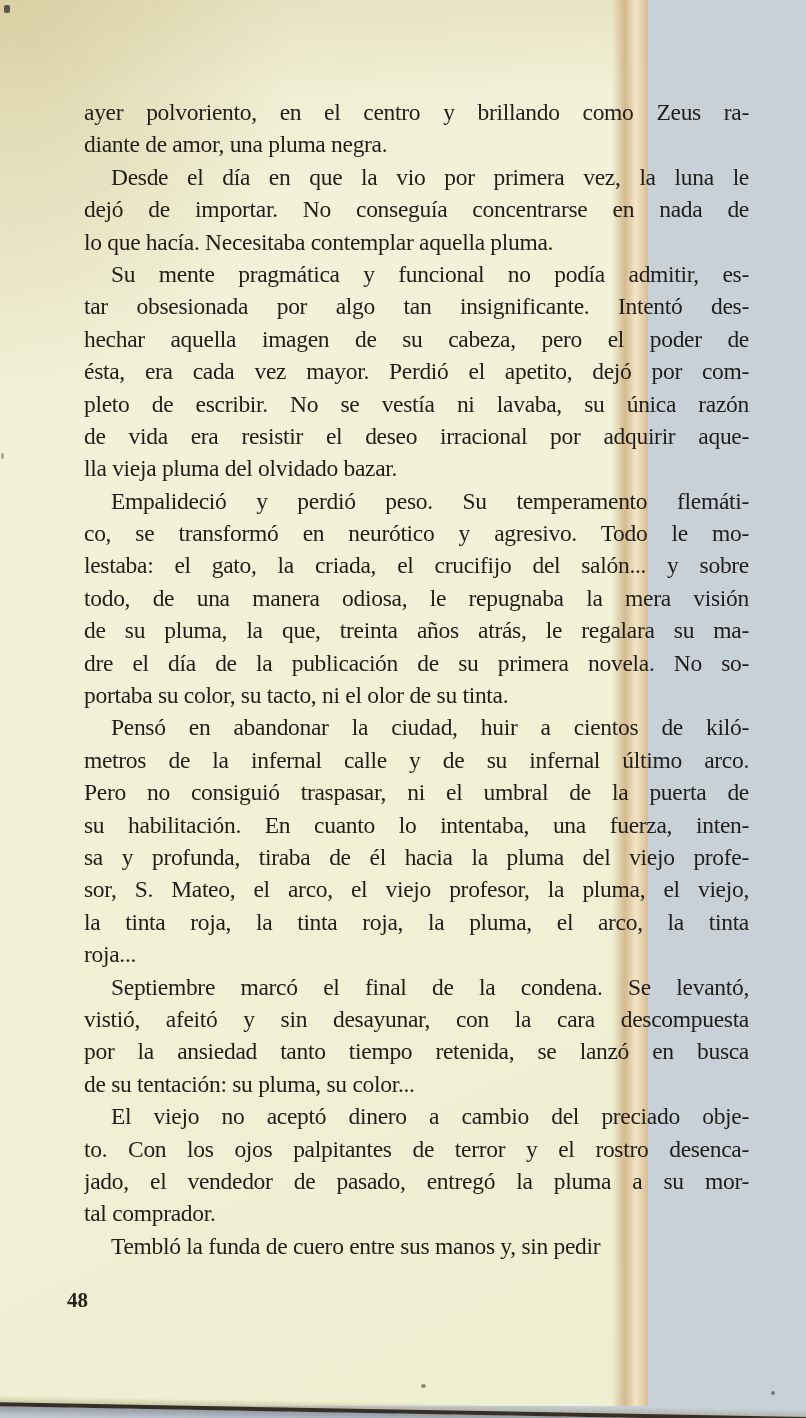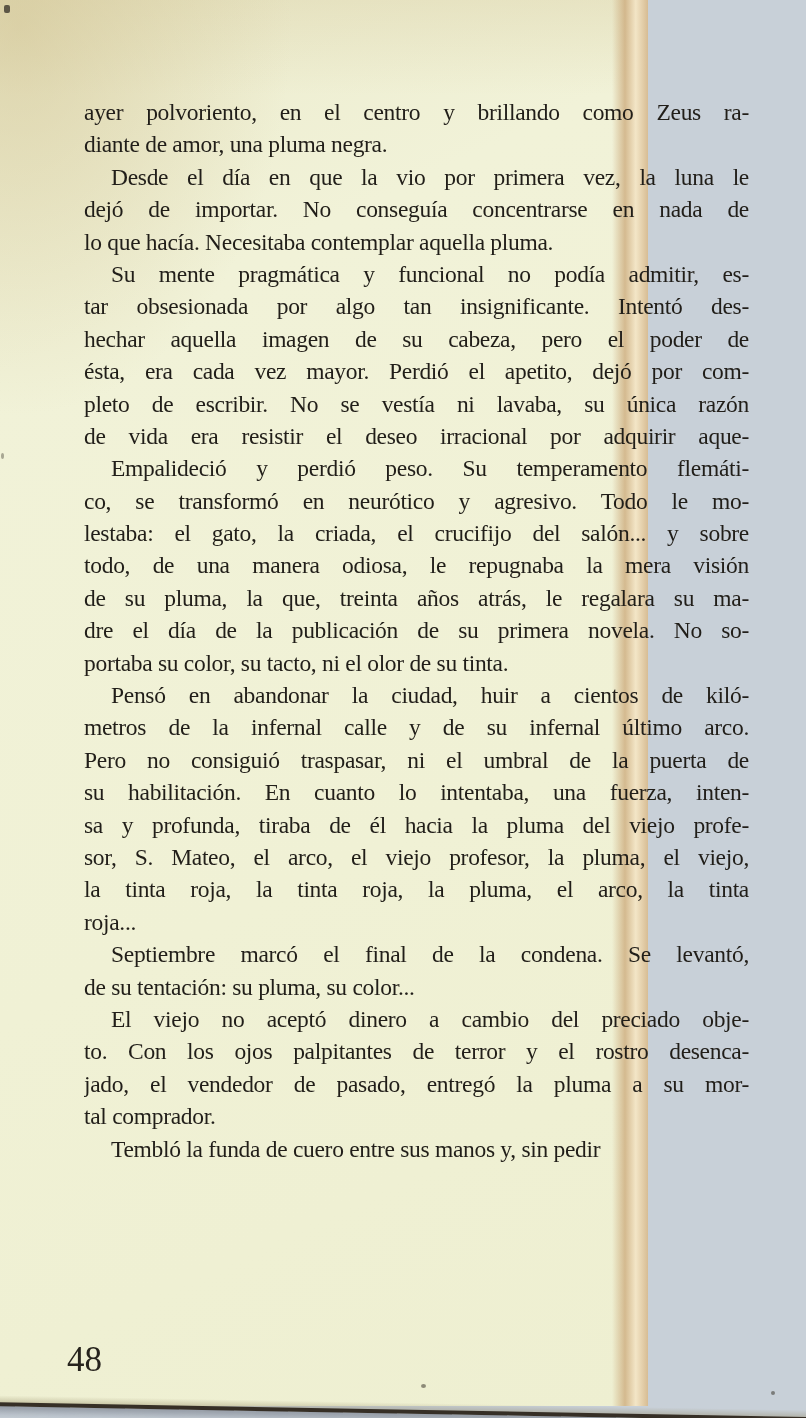--- a/index.html
+++ b/index.html
@@ -67,23 +67,24 @@
     height: 32.4px;
     overflow: hidden;
     white-space: normal;
   }
   .line.para-end { text-align-last: left; }
   .line.first-indent { text-indent: 27px; }
   
   .page-number {
     position: absolute;
     left: 67px;
-    top: 1340px;
-    font-size: 35px;
+    top: 1288px;
+    font-size: 21px;
     color: #26231d;
+    font-weight: bold;
   }
   
   .curl-shadow {
     position: absolute;
     left: -12px;
     top: 1395px;
     width: 845px;
     height: 9px;
     background: linear-gradient(180deg, rgba(150,140,100,0), rgba(140,130,92,0.45));
     transform: rotate(1.05deg);
@@ -126,36 +127,39 @@
       <div class="line para-end">diante de amor, una pluma negra.</div>
       <div class="line first-indent">Desde el día en que la vio por primera vez, la luna le</div>
       <div class="line">dejó de importar. No conseguía concentrarse en nada de</div>
       <div class="line para-end">lo que hacía. Necesitaba contemplar aquella pluma.</div>
       <div class="line first-indent">Su mente pragmática y funcional no podía admitir, es-</div>
       <div class="line">tar obsesionada por algo tan insignificante. Intentó des-</div>
       <div class="line">hechar aquella imagen de su cabeza, pero el poder de</div>
       <div class="line">ésta, era cada vez mayor. Perdió el apetito, dejó por com-</div>
       <div class="line">pleto de escribir. No se vestía ni lavaba, su única razón</div>
       <div class="line">de vida era resistir el deseo irracional por adquirir aque-</div>
+      <div class="line para-end">lla vieja pluma del olvidado bazar.</div>
       <div class="line first-indent">Empalideció y perdió peso. Su temperamento flemáti-</div>
       <div class="line">co, se transformó en neurótico y agresivo. Todo le mo-</div>
       <div class="line">lestaba: el gato, la criada, el crucifijo del salón... y sobre</div>
       <div class="line">todo, de una manera odiosa, le repugnaba la mera visión</div>
       <div class="line">de su pluma, la que, treinta años atrás, le regalara su ma-</div>
       <div class="line">dre el día de la publicación de su primera novela. No so-</div>
       <div class="line para-end">portaba su color, su tacto, ni el olor de su tinta.</div>
       <div class="line first-indent">Pensó en abandonar la ciudad, huir a cientos de kiló-</div>
       <div class="line">metros de la infernal calle y de su infernal último arco.</div>
       <div class="line">Pero no consiguió traspasar, ni el umbral de la puerta de</div>
       <div class="line">su habilitación. En cuanto lo intentaba, una fuerza, inten-</div>
       <div class="line">sa y profunda, tiraba de él hacia la pluma del viejo profe-</div>
       <div class="line">sor, S. Mateo, el arco, el viejo profesor, la pluma, el viejo,</div>
       <div class="line">la tinta roja, la tinta roja, la pluma, el arco, la tinta</div>
       <div class="line para-end">roja...</div>
       <div class="line first-indent">Septiembre marcó el final de la condena. Se levantó,</div>
+      <div class="line">vistió, afeitó y sin desayunar, con la cara descompuesta</div>
+      <div class="line">por la ansiedad tanto tiempo retenida, se lanzó en busca</div>
       <div class="line para-end">de su tentación: su pluma, su color...</div>
       <div class="line first-indent">El viejo no aceptó dinero a cambio del preciado obje-</div>
       <div class="line">to. Con los ojos palpitantes de terror y el rostro desenca-</div>
       <div class="line">jado, el vendedor de pasado, entregó la pluma a su mor-</div>
       <div class="line para-end">tal comprador.</div>
       <div class="line first-indent para-end">Tembló la funda de cuero entre sus manos y, sin pedir</div>
     </div>
 
   <div class="page-number">48</div>
 

